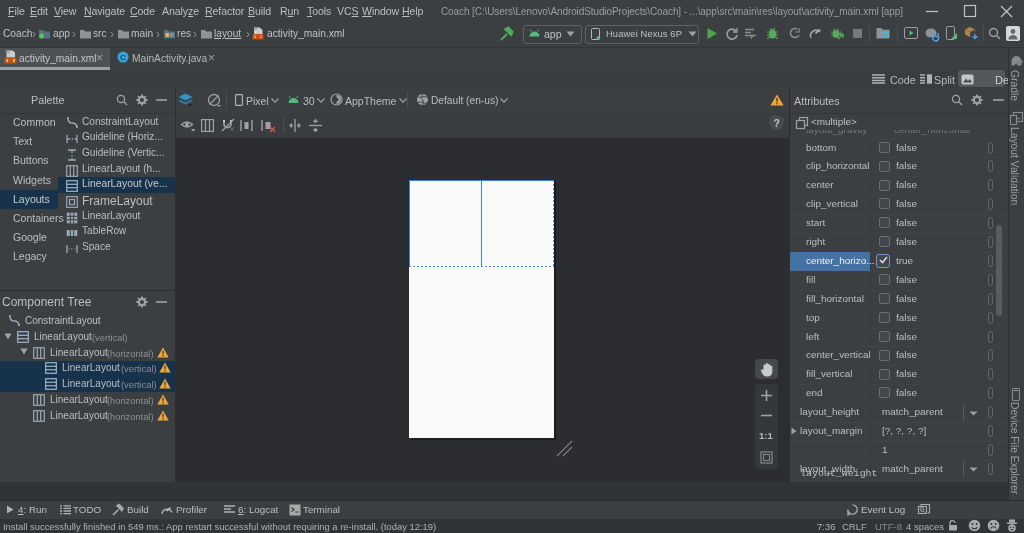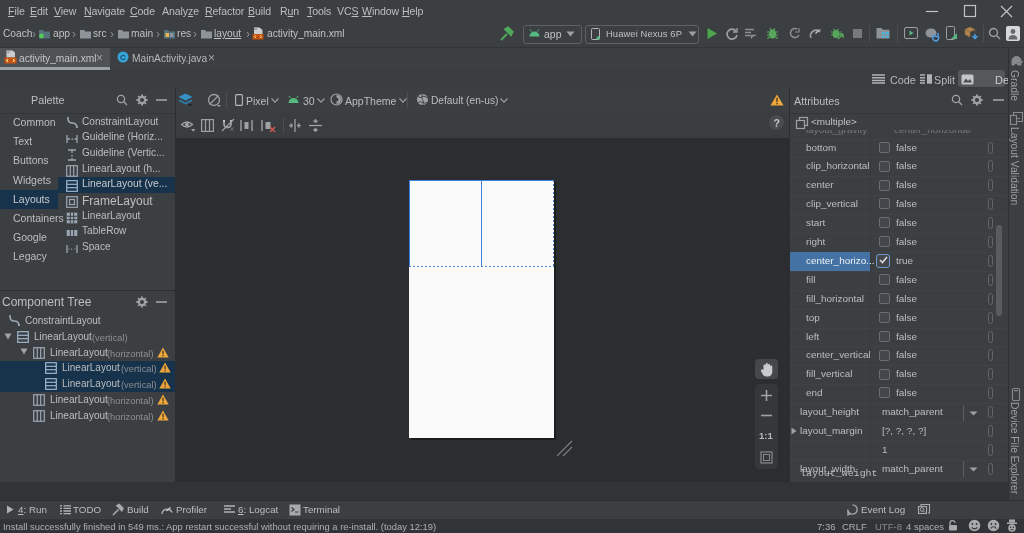--- a/index.html
+++ b/index.html
@@ -26,20 +26,21 @@
 <div class="txt" style="left:130px;top:5px;"><u>C</u>ode</div>
 <div class="txt" style="left:162px;top:5px;">Analy<u>z</u>e</div>
 <div class="txt" style="left:205px;top:5px;"><u>R</u>efactor</div>
 <div class="txt" style="left:248px;top:5px;"><u>B</u>uild</div>
 <div class="txt" style="left:280px;top:5px;">R<u>u</u>n</div>
 <div class="txt" style="left:307px;top:5px;"><u>T</u>ools</div>
 <div class="txt" style="left:337px;top:5px;">VC<u>S</u></div>
 <div class="txt" style="left:362px;top:5px;"><u>W</u>indow</div>
 <div class="txt" style="left:402px;top:5px;"><u>H</u>elp</div>
 </div>
+<div class="txt" style="left:441px;top:6px;font-size:10px;color:#9b9ea0;letter-spacing:-0.1px;">Coach [C:\Users\Lenovo\AndroidStudioProjects\Coach] - ...\app\src\main\res\layout\activity_main.xml [app]</div>
 
 <svg style="left:925px;top:4px" width="95" height="15" viewBox="0 0 95 15">
   <line x1="1" y1="7.5" x2="13" y2="7.5" stroke="#c1c3c5" stroke-width="1.2"></line>
   <rect x="39.5" y="1.5" width="11" height="11" fill="none" stroke="#c1c3c5" stroke-width="1.2"></rect>
   <path d="M76 2 L87 13 M87 2 L76 13" stroke="#c1c3c5" stroke-width="1.2"></path>
 </svg>
 
 <div class="abs" id="toolbar" style="left:0;top:22px;width:1024px;height:25px;background:#3c3f41;border-bottom:1px solid #313537;"></div>
 <div id="crumbs" style="font-size:10.2px;color:#c3c6c8;">
 <div class="txt" style="left:3px;top:28px;color:#bfc1c3;">Coach</div>

